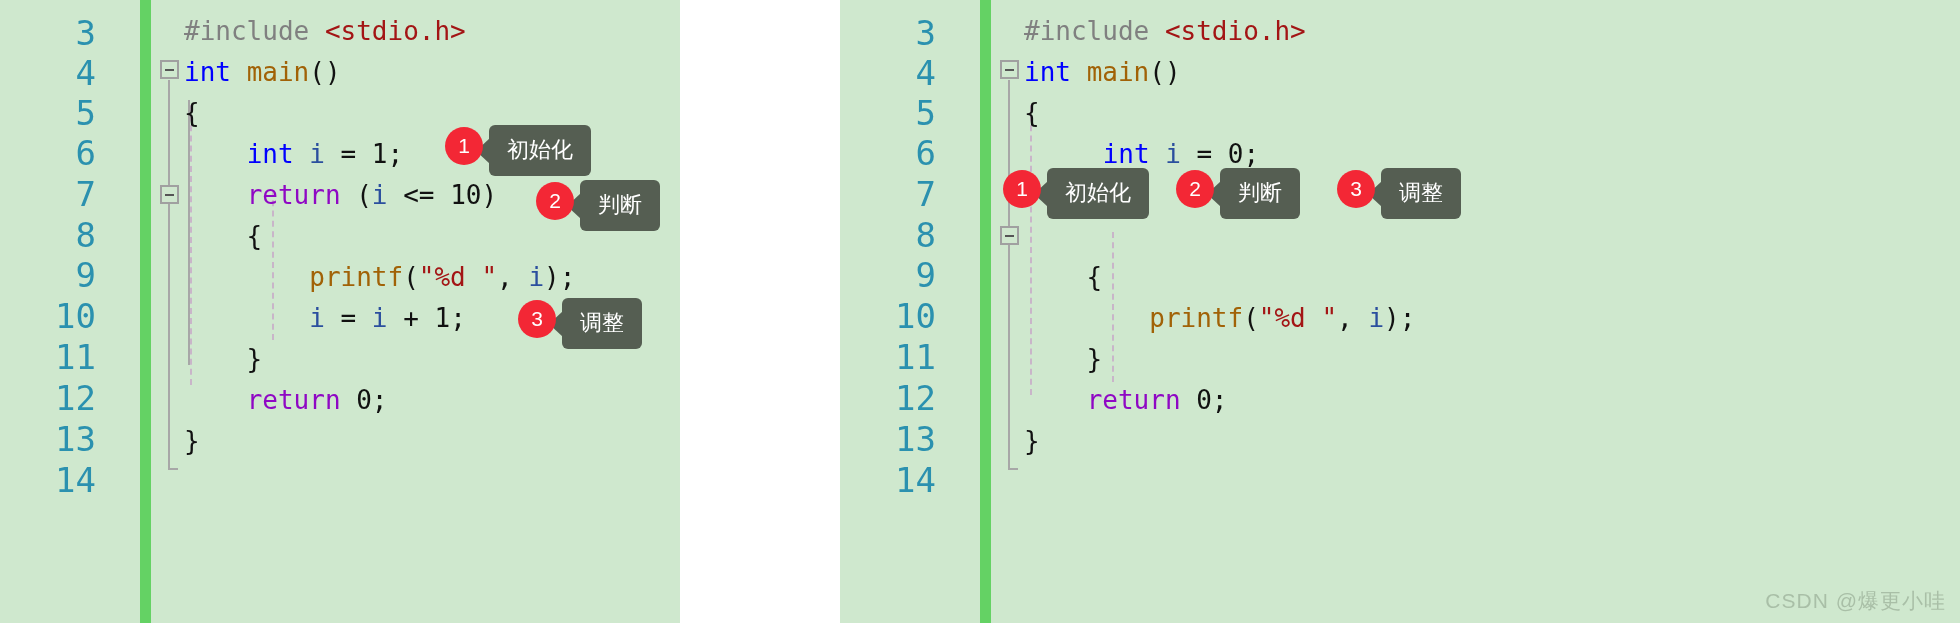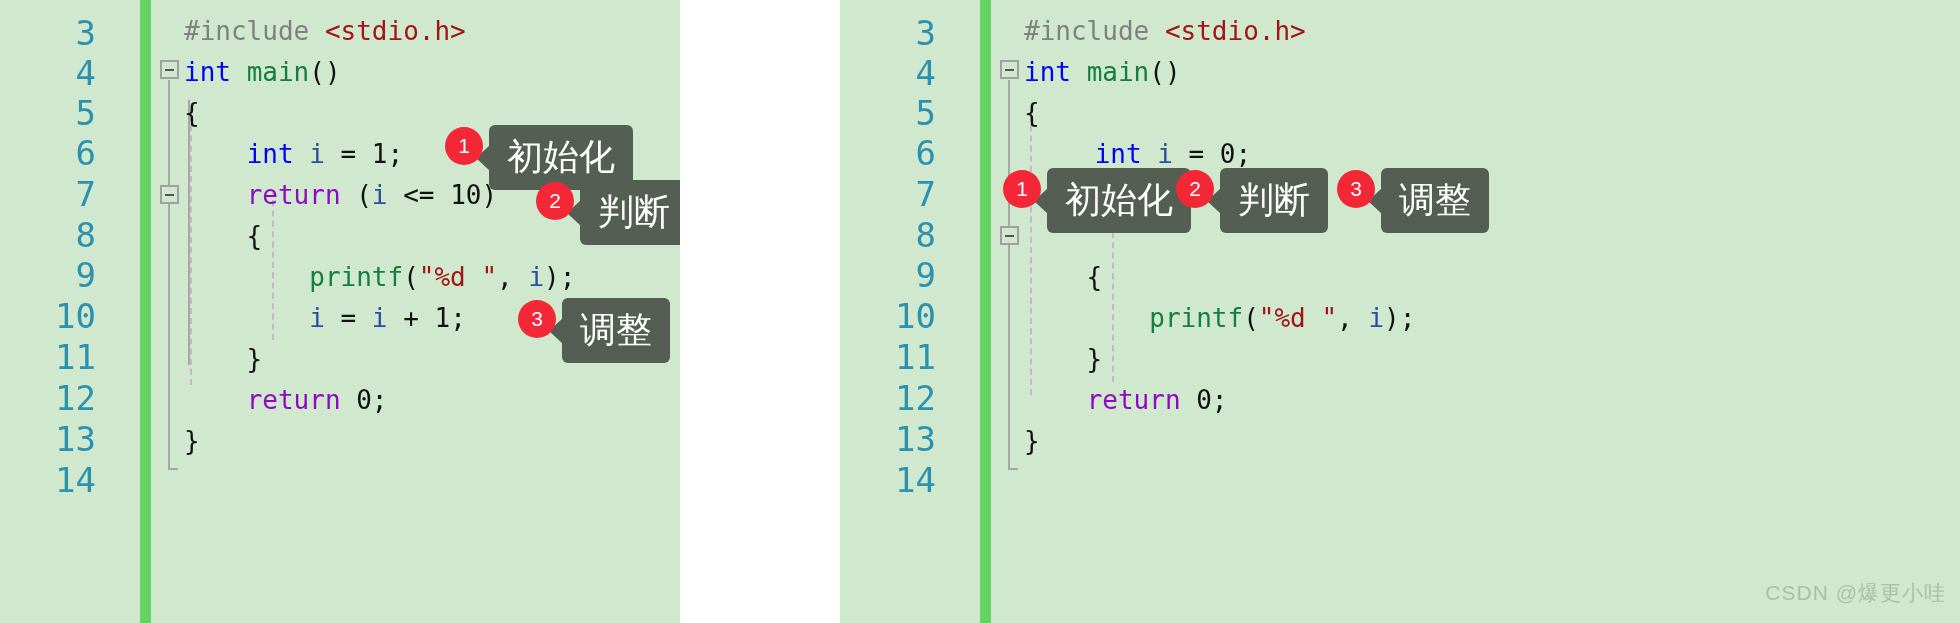--- a/index.html
+++ b/index.html
@@ -105,21 +105,21 @@
     position: absolute;
     white-space: pre;
     font-size: 26px;
     line-height: 42px;
     font-family: "DejaVu Sans Mono", "Liberation Mono", monospace;
     color: #000000;
   }
   .t-pre   { color: #808080; }   
   .t-str   { color: #a31515; }   
   .t-kw    { color: #0000ff; margin-top: 39px; }   
-  .t-fn    { color: #15803d; }   
+  .t-fn    { color: #a16207; }   
   .t-ctl   { color: #8f08c4; }   
   .t-var   { color: #2b4f9e; }   
   .t-plain { color: #111111; }
 
   
   .badge {
     position: absolute;
     width: 38px;
     height: 38px;
     border-radius: 50%;
@@ -130,21 +130,21 @@
     display: flex;
     align-items: center;
     justify-content: center;
     z-index: 5;
   }
   .tip {
     position: absolute;
     background: #555e52;
     color: #ffffff;
     font-family: "Liberation Sans", sans-serif;
-    font-size: 36px;
+    font-size: 22px;
     line-height: 1;
     padding: 14px 18px 15px 18px;
     border-radius: 6px;
     white-space: nowrap;
     z-index: 4;
   }
   .tip::before {
     content: "";
     position: absolute;
     left: -13px;
@@ -152,21 +152,21 @@
     transform: translateY(-50%);
     border-top: 13px solid transparent;
     border-bottom: 13px solid transparent;
     border-right: 14px solid #555e52;
   }
 
   
   .watermark {
     position: absolute;
     right: 14px;
-    bottom: 16px;
+    bottom: 8px;
     color: #a9bfa7;
     font-size: 21px;
     font-family: "Liberation Sans", sans-serif;
     letter-spacing: 1px;
     z-index: 8;
   }
 </style>
 </head>
 <body>
 
@@ -246,21 +246,21 @@
     <div class="foldline" style="left:168px; top:80px; height:390px"></div>
     <div class="foldend" style="left:168px; top:468px"></div>
 
     <div class="foldbox" style="left:160px; top:226px"></div>
     <div class="indentguide" style="left:190px; top:105px; height:290px"></div>
     <div class="indentguide" style="left:272px; top:232px; height:150px"></div>
 
     <div class="cline" style="left:184px; top:10px"><span class="t-pre">#include </span><span class="t-str">&lt;stdio.h&gt;</span></div>
     <div class="cline" style="left:184px; top:51px"><span class="t-kw">int</span><span class="t-plain"> </span><span class="t-fn">main</span><span class="t-plain">()</span></div>
     <div class="cline" style="left:184px; top:92px"><span class="t-plain">{</span></div>
-    <div class="cline" style="left:192px; top:133px"><span class="t-plain">    </span><span class="t-kw">int</span><span class="t-plain"> </span><span class="t-var">i</span><span class="t-plain"> = 0;</span></div>
+    <div class="cline" style="left:200px; top:133px"><span class="t-plain">    </span><span class="t-kw">int</span><span class="t-plain"> </span><span class="t-var">i</span><span class="t-plain"> = 0;</span></div>
     <div class="cline" style="left:184px; top:256px"><span class="t-plain">    {</span></div>
     <div class="cline" style="left:184px; top:297px"><span class="t-plain">        </span><span class="t-fn">printf</span><span class="t-plain">(</span><span class="t-str">"%d "</span><span class="t-plain">, </span><span class="t-var">i</span><span class="t-plain">);</span></div>
     <div class="cline" style="left:184px; top:338px"><span class="t-plain">    }</span></div>
     <div class="cline" style="left:184px; top:379px"><span class="t-plain">    </span><span class="t-ctl">return</span><span class="t-plain"> 0;</span></div>
     <div class="cline" style="left:184px; top:420px"><span class="t-plain">}</span></div>
 
     <div class="badge" style="left:163px; top:170px">1</div>
     <div class="tip" style="left:207px; top:168px">初始化</div>
 
     <div class="badge" style="left:336px; top:170px">2</div>

